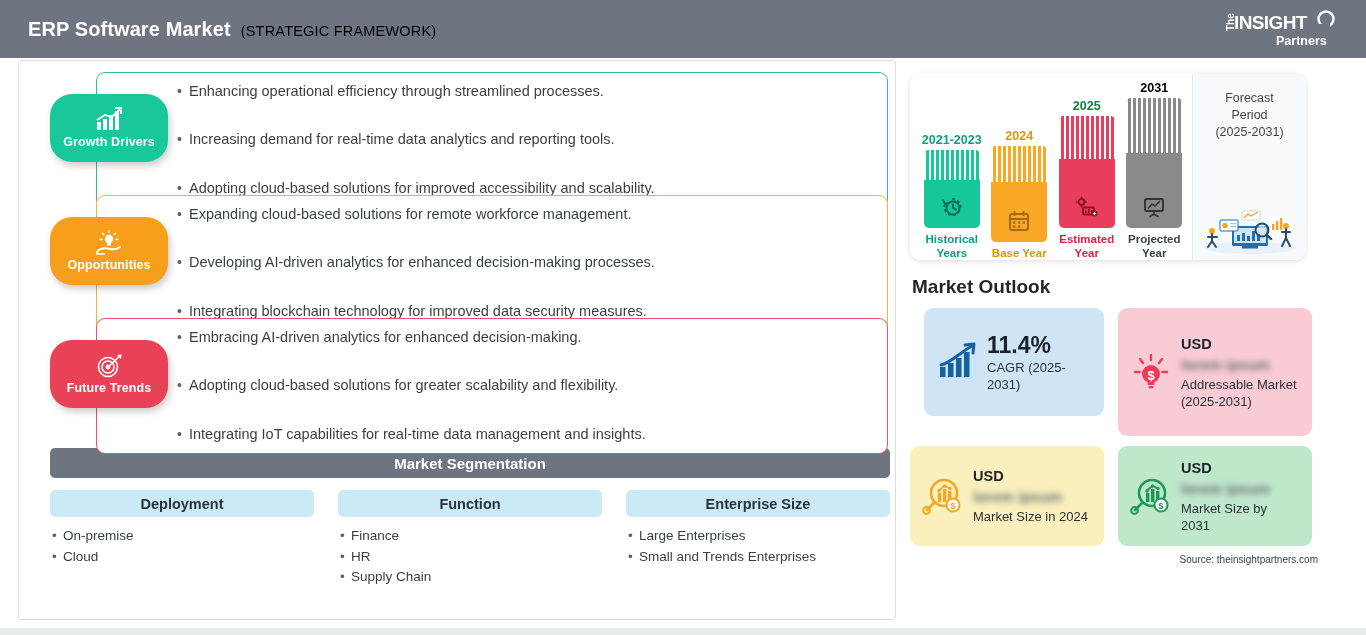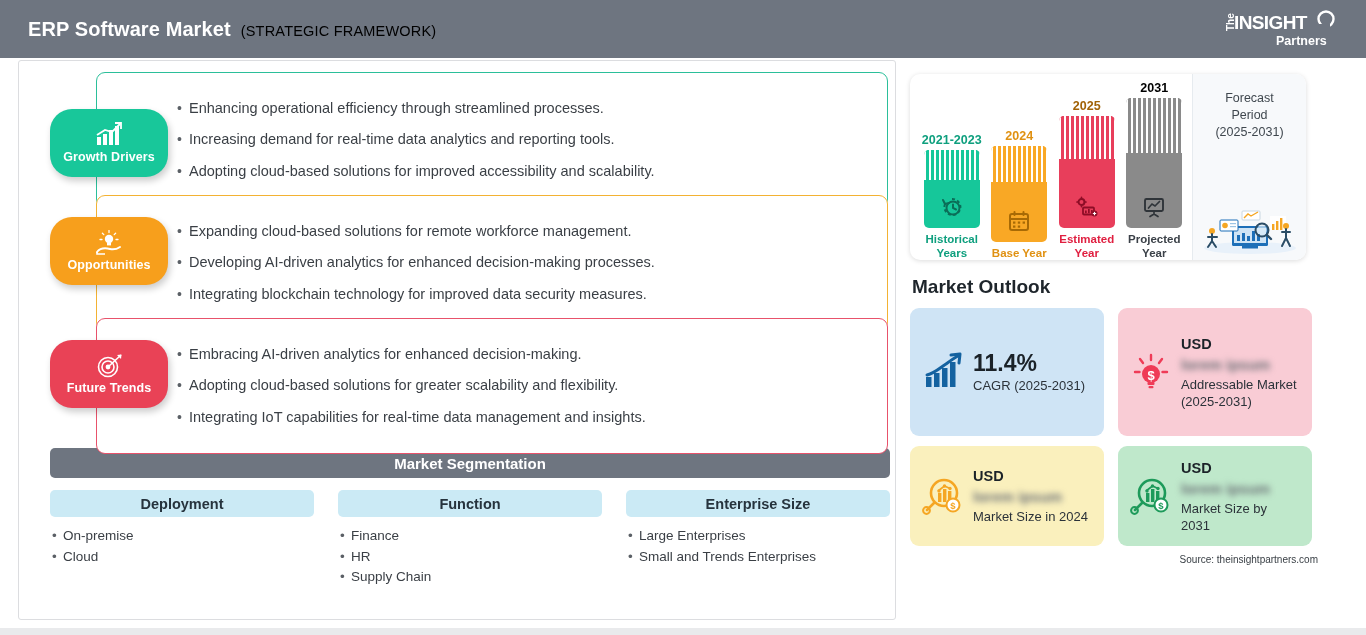--- a/index.html
+++ b/index.html
@@ -90,21 +90,21 @@
     left: 46px;
     top: 0;
     right: 12px;
     height: 136px;
     border-radius: 9px;
     background: #ffffff;
     padding: 10px 14px 10px 80px;
     display: flex;
     flex-direction: column;
     justify-content: center;
-    gap: 14px;
+    gap: 31px;
   }
   .info-box.green  { border: 1.3px solid #2bbf9a; }
   .info-box.red    { border: 1.3px solid #e8526b; }
   .info-box.orange { border: 1.3px solid #f3b233; }
 
   .bullet {
     font-size: 14.5px;
     color: #3a3f45;
     line-height: 1.2;
     white-space: nowrap;
@@ -125,21 +125,21 @@
     height: 68px;
     border-radius: 22px;
     display: flex;
     flex-direction: column;
     align-items: center;
     justify-content: center;
     gap: 2px;
     box-shadow: 2px 4px 7px rgba(0,0,0,0.20);
     z-index: 3;
   }
-  .pill.green  { background: #18c79a; margin-top: 15px; }
+  .pill.green  { background: #18c79a; }
   .pill.red    { background: #e94256; }
   .pill.orange { background: #f79f1c; }
   .pill-label {
     color: #ffffff;
     font-size: 12.5px;
     font-weight: bold;
     letter-spacing: 0.1px;
     white-space: nowrap;
   }
   .pill-icon { width: 30px; height: 26px; display: block; }
@@ -281,21 +281,21 @@
     grid-template-columns: 194px 194px;
     gap: 10px 14px;
   }
   .ocard {
     border-radius: 9px;
     padding: 12px 12px 12px 12px;
     display: flex;
     align-items: center;
     gap: 9px;
   }
-  .ocard.blue   { background: #cfe4f5; height: 128px; }
+  .ocard.blue   { background: #cfe4f5; height: 108px; margin-left: 14px; }
   .ocard.pink   { background: #f9ccd5; height: 128px; }
   .ocard.yellow { background: #faf0bd; height: 100px; }
   .ocard.green  { background: #bfe8cb; height: 100px; }
   .ocard-icon { flex: 0 0 auto; }
   .ocard-text { display: flex; flex-direction: column; gap: 1px; }
   .ocard-big {
     font-size: 23px;
     font-weight: bold;
     color: #1b2228;
     line-height: 26px;
@@ -485,21 +485,21 @@
                 <rect x="10.8" y="12.5" width="2.4" height="2.2" fill="#a86a05"></rect>
                 <rect x="15.6" y="12.5" width="2.4" height="2.2" fill="#a86a05"></rect>
                 <rect x="6" y="16.5" width="2.4" height="2.2" fill="#a86a05"></rect>
                 <rect x="10.8" y="16.5" width="2.4" height="2.2" fill="#a86a05"></rect>
               </svg>
             </div>
             <div class="bar-cap" style="color:#e09112;">Base Year</div>
           </div>
 
           <div class="bar-col">
-            <div class="bar-year" style="color:#a16207;">2025</div>
+            <div class="bar-year" style="color:#15803d;">2025</div>
             <div class="bar" style="height:112px;background:#e83e5b;">
               <div class="bar-stripes" style="background-image:repeating-linear-gradient(90deg,#ffffff 0 2px,#e83e5b 2px 5px);"></div>
               <svg class="bar-icon" viewBox="0 0 24 24">
                 <circle cx="6.5" cy="7" r="3" fill="none" stroke="#8d0d26" stroke-width="1.9"></circle>
                 <path d="M6.5 2.4 V4 M6.5 10 V11.6 M2 7 H3.6 M9.4 7 H11" stroke="#8d0d26" stroke-width="1.7" stroke-linecap="round"></path>
                 <rect x="8" y="12.5" width="11" height="7" rx="1" fill="none" stroke="#8d0d26" stroke-width="1.8"></rect>
                 <rect x="10" y="15.5" width="1.7" height="2.6" fill="#8d0d26"></rect>
                 <rect x="13" y="14" width="1.7" height="4.1" fill="#8d0d26"></rect>
                 <rect x="16" y="15" width="1.7" height="3.1" fill="#8d0d26"></rect>
                 <circle cx="19.5" cy="18.5" r="3" fill="#8d0d26"></circle>

